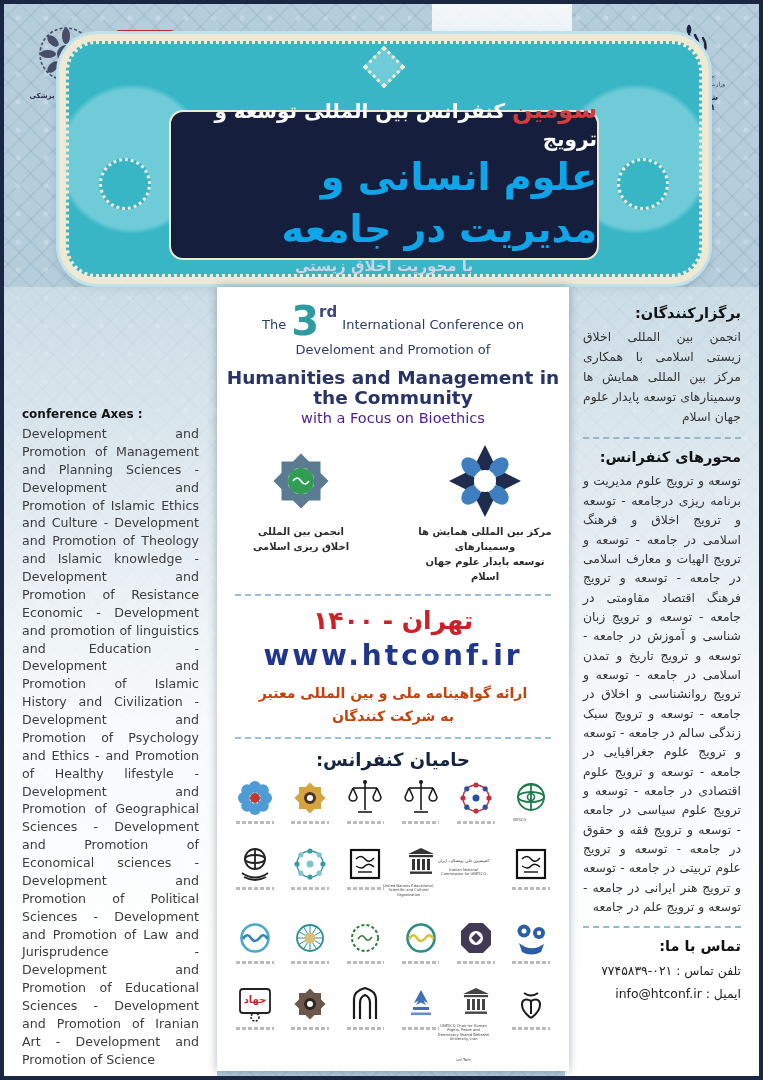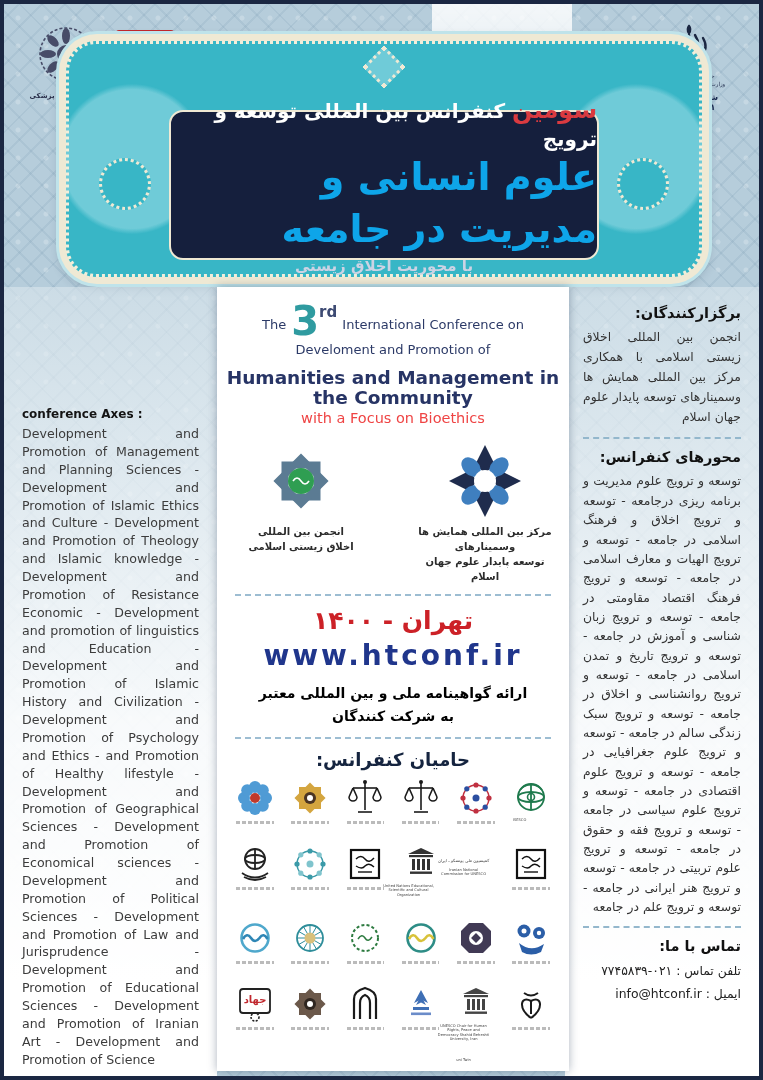--- a/index.html
+++ b/index.html
@@ -60,28 +60,28 @@
   .contact-line .en{direction:ltr;unicode-bidi:embed;}
   
   .card{position:absolute;left:213px;top:283px;width:352px;bottom:5px;background:#fff;
     box-shadow:0 0 9px rgba(20,40,70,.35);box-sizing:border-box;padding:12px 8px 4px;}
   .etitle{text-align:center;color:#2c3a67;line-height:1.1;}
   .etitle .the{font-size:13px;vertical-align:6px;}
   .etitle .num{font-size:40px;font-weight:bold;color:#2f9ba0;}
   .etitle .ord{font-size:15px;font-weight:bold;vertical-align:18px;color:#3d4a73;}
   .etitle .l1{font-size:13px;vertical-align:6px;}
   .etitle .l2{display:block;font-size:18.5px;font-weight:800;margin-top:4px;color:#273465;}
-  .etitle .l3{display:block;font-size:14.5px;margin-top:3px;color:#ef4444;}
+  .etitle .l3{display:block;font-size:14.5px;margin-top:3px;color:#4c1d95;}
   .org-logos{display:flex;justify-content:center;gap:34px;margin:16px 0 2px;}
   .org{width:150px;text-align:center;}
   .org .cap{display:block;font-size:10px;color:#2b2b2b;font-weight:bold;direction:rtl;line-height:1.5;margin-top:1px;}
   .card .dash{border-top:2px dashed #9dbdd2;margin:10px 10px;}
   .city{text-align:center;font-size:25px;font-weight:900;color:#cc2127;direction:rtl;margin-top:6px;}
   .site{text-align:center;font-size:28px;font-weight:800;color:#20368c;letter-spacing:3px;margin-top:4px;}
-  .cert{width:270px;margin:10px auto 0;text-align:center;font-size:14px;font-weight:bold;color:#000000;direction:rtl;line-height:1.6;}
+  .cert{width:270px;margin:10px auto 0;text-align:center;font-size:14px;font-weight:bold;color:#c2410c;direction:rtl;line-height:1.6;}
   .sp-h{text-align:center;font-size:18px;font-weight:900;color:#15243f;direction:rtl;margin:4px 0 2px;}
   .grid{display:grid;grid-template-columns:repeat(6,1fr);column-gap:3px;row-gap:9px;padding:6px 4px 0;}
   .spn{display:flex;flex-direction:column;align-items:center;min-height:57px;}
   .spn svg{display:block;}
   .spn .cap{font-size:7px;color:#444;text-align:center;transform:scale(.52);transform-origin:50% 0;
     width:190%;margin-left:-45%;line-height:1.2;}
   .spn .cap.fa{direction:rtl;font-size:8px;}
   .sqg{height:3px;width:72%;margin-top:3px;background:repeating-linear-gradient(90deg,#777 0 4px,transparent 4px 6px);opacity:.5;}
 </style>
 </head>
@@ -187,21 +187,21 @@
         <svg width="76" height="76" viewBox="0 0 76 76">
           <g fill="none" stroke="#5b7b93" stroke-width="7">
             <rect x="22" y="22" width="32" height="32"></rect>
             <rect x="22" y="22" width="32" height="32" transform="rotate(45 38 38)"></rect>
           </g>
           <circle cx="38" cy="38" r="13" fill="#2f9e52"></circle>
           <path d="M30 38 q4 -6 8 0 q4 6 8 0" fill="none" stroke="#fff" stroke-width="1.6"></path>
         </svg>
         <span class="cap">
           <span>انجمن بین المللی</span><br>
-          <span>اخلاق زیستی اسلامی</span>
+          <span>اخلاق ریزی اسلامی</span>
         </span>
       </div>
       <div class="org">
         <svg width="80" height="76" viewBox="0 0 80 76">
           <g fill="#1f2c4d">
             <path d="M40 2 L50 22 L40 30 L30 22 Z"></path>
             <path d="M40 74 L30 54 L40 46 L50 54 Z"></path>
             <path d="M4 38 L24 28 L32 38 L24 48 Z"></path>
             <path d="M76 38 L56 48 L48 38 L56 28 Z"></path>
           </g>

